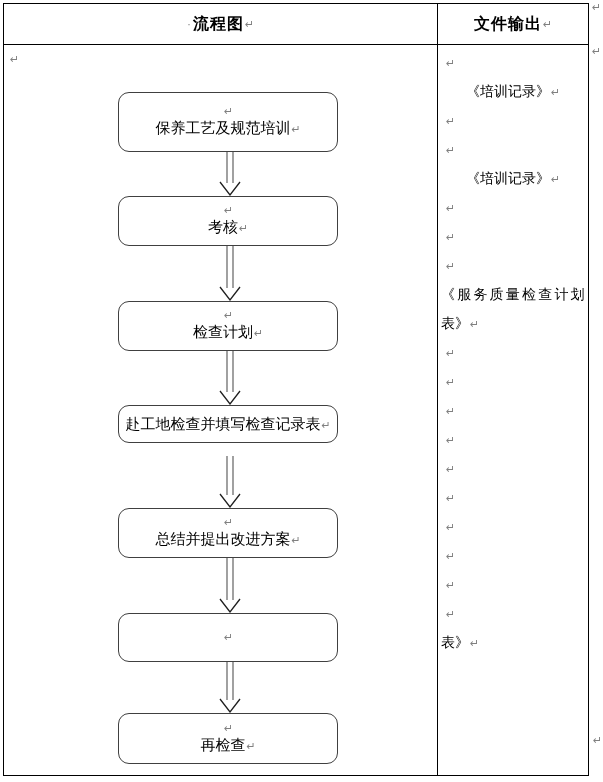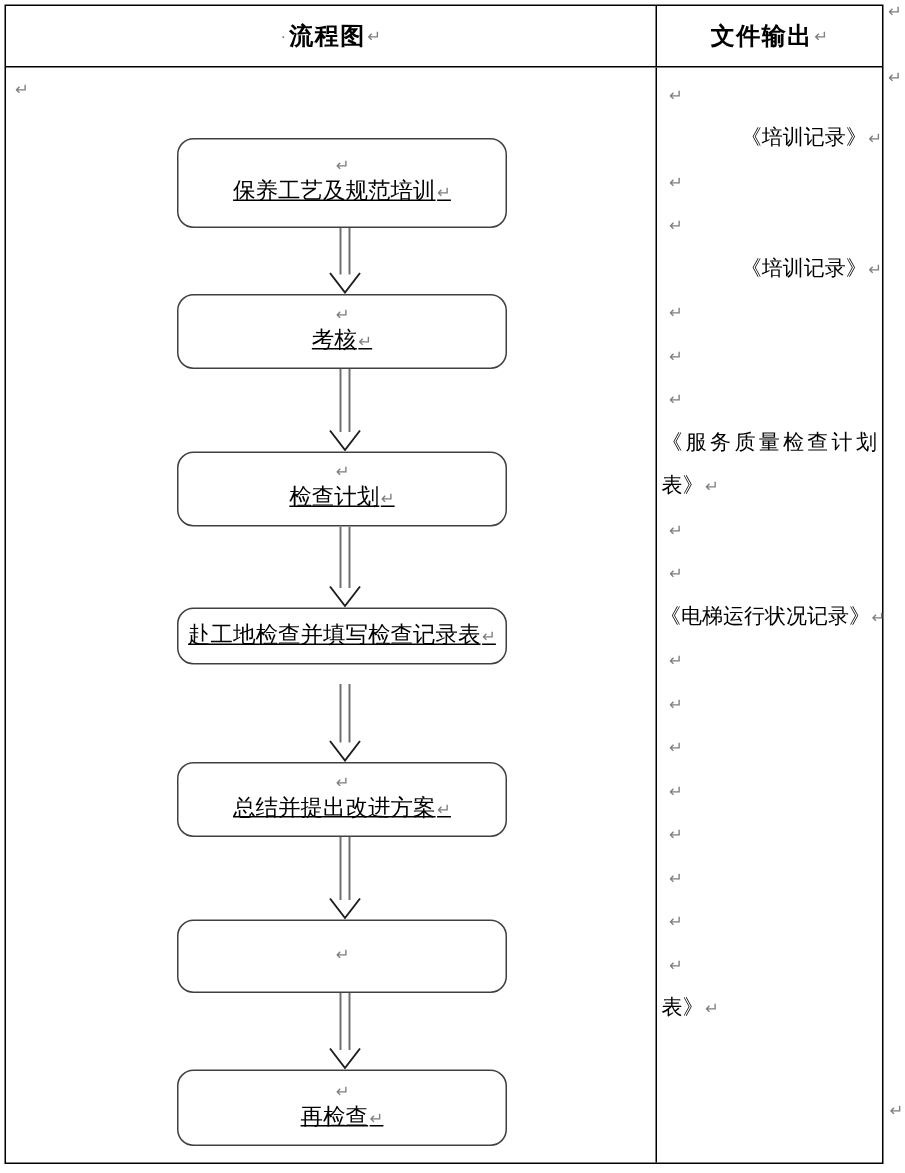--- a/index.html
+++ b/index.html
@@ -24,27 +24,27 @@
   .rmark{color:#808080;font-size:11px;font-weight:normal;letter-spacing:0;margin-left:1px;}
   
   .cellmark{position:absolute;left:5px;top:8px;}
   .fbox{
     position:absolute;left:114px;width:220px;box-sizing:border-box;
     border:1.3px solid #404040;border-radius:11px;background:#fff;
     display:flex;flex-direction:column;align-items:center;justify-content:center;
     font-size:15px;z-index:2;
   }
   .fbox .bmark{height:13px;line-height:13px;}
-  .fbox .blabel{line-height:20px;white-space:nowrap;text-decoration:underline;}
+  .fbox .blabel{line-height:20px;white-space:nowrap;}
   .arrow{position:absolute;left:213px;width:26px;z-index:1;}
   
   .outflow{position:absolute;left:0;top:3px;width:150px;font-size:14px;}
   .oline{height:29px;line-height:29px;white-space:nowrap;overflow:visible;}
   .oline.markline{padding-left:7px;}
-  .oline.center{text-align:right;}
+  .oline.center{text-align:center;}
   .oline.just{padding-left:3px;letter-spacing:2.2px;}
   .oline.tail{padding-left:3px;}
   .oline.full{padding-left:2px;}
   
   .edge-mark{position:absolute;}
 </style>
 </head>
 <body>
 
 <div class="page">
@@ -144,21 +144,20 @@
           <div class="oline markline"><span class="rmark">↵</span></div>
           <div class="oline markline"><span class="rmark">↵</span></div>
           <div class="oline center"><span>《培训记录》</span><span class="rmark">↵</span></div>
           <div class="oline markline"><span class="rmark">↵</span></div>
           <div class="oline markline"><span class="rmark">↵</span></div>
           <div class="oline markline"><span class="rmark">↵</span></div>
           <div class="oline just"><span>《服务质量检查计划</span></div>
           <div class="oline tail"><span>表》</span><span class="rmark">↵</span></div>
           <div class="oline markline"><span class="rmark">↵</span></div>
           <div class="oline markline"><span class="rmark">↵</span></div>
-          <div class="oline full"><span>《电梯运行状况记录》</span><span class="rmark">↵</span></div>
           <div class="oline markline"><span class="rmark">↵</span></div>
           <div class="oline markline"><span class="rmark">↵</span></div>
           <div class="oline markline"><span class="rmark">↵</span></div>
           <div class="oline markline"><span class="rmark">↵</span></div>
           <div class="oline markline"><span class="rmark">↵</span></div>
           <div class="oline markline"><span class="rmark">↵</span></div>
           <div class="oline markline"><span class="rmark">↵</span></div>
           <div class="oline markline"><span class="rmark">↵</span></div>
           <div class="oline tail"><span>表》</span><span class="rmark">↵</span></div>
         </div>

